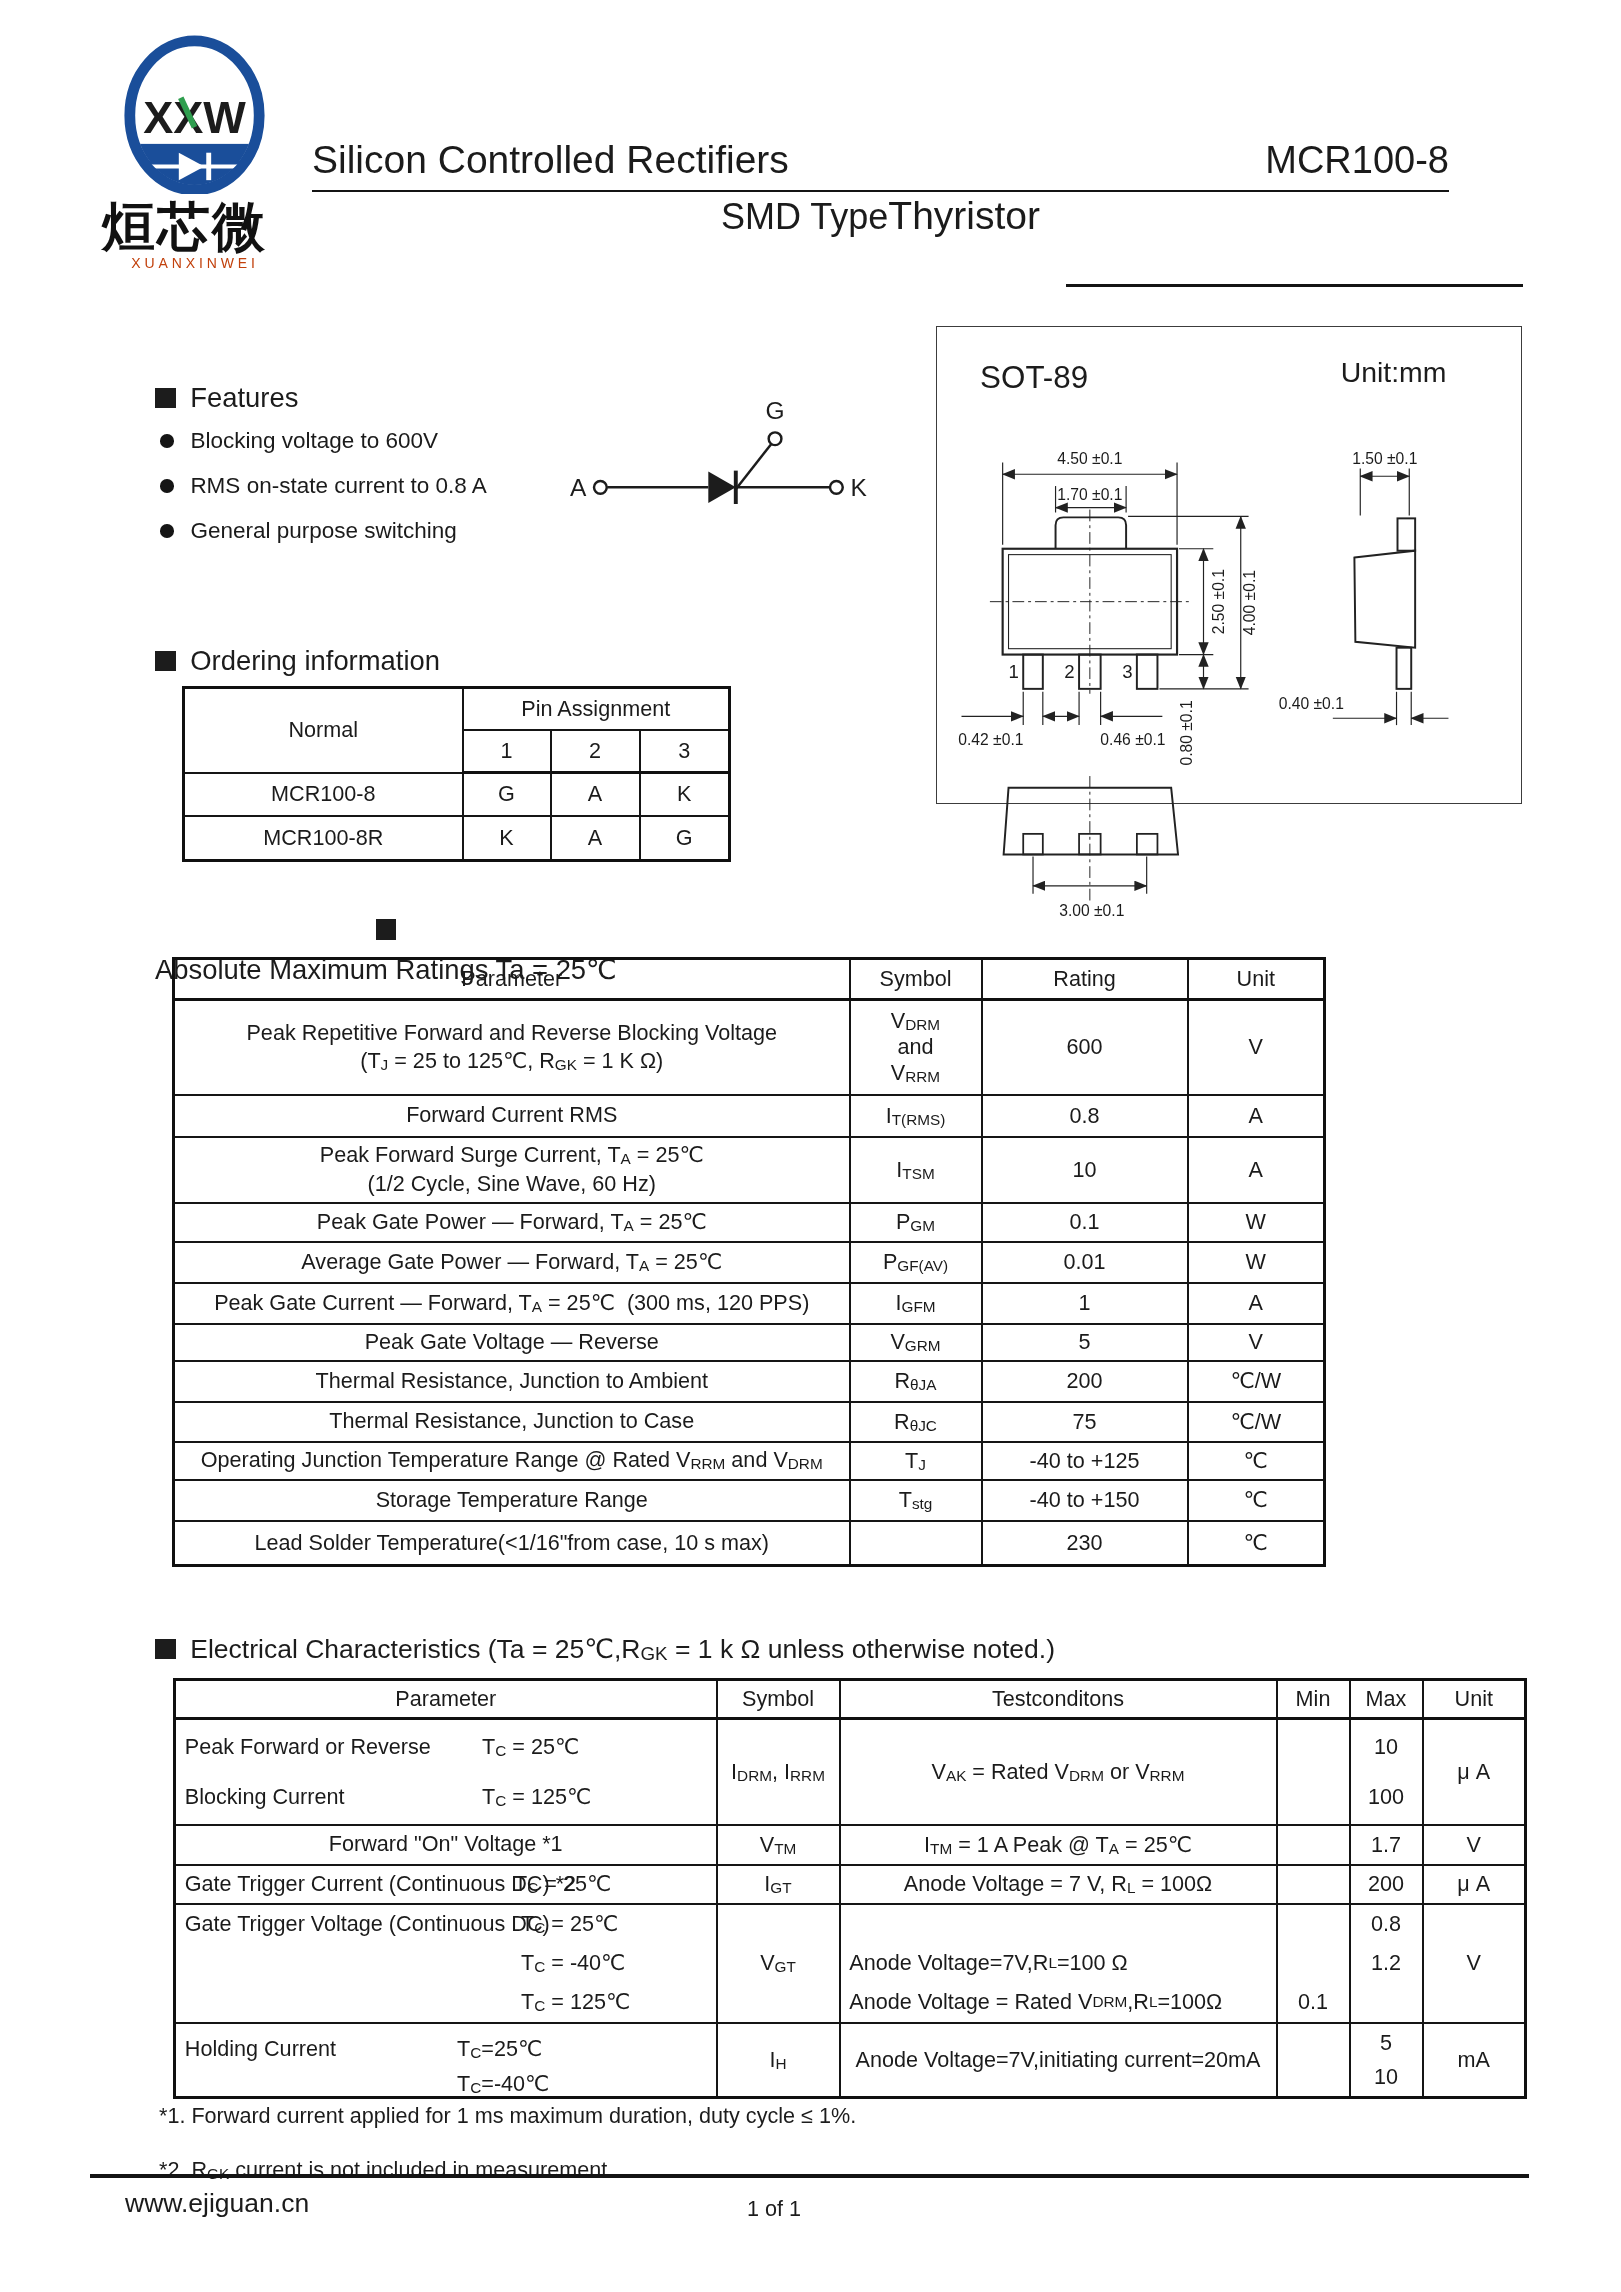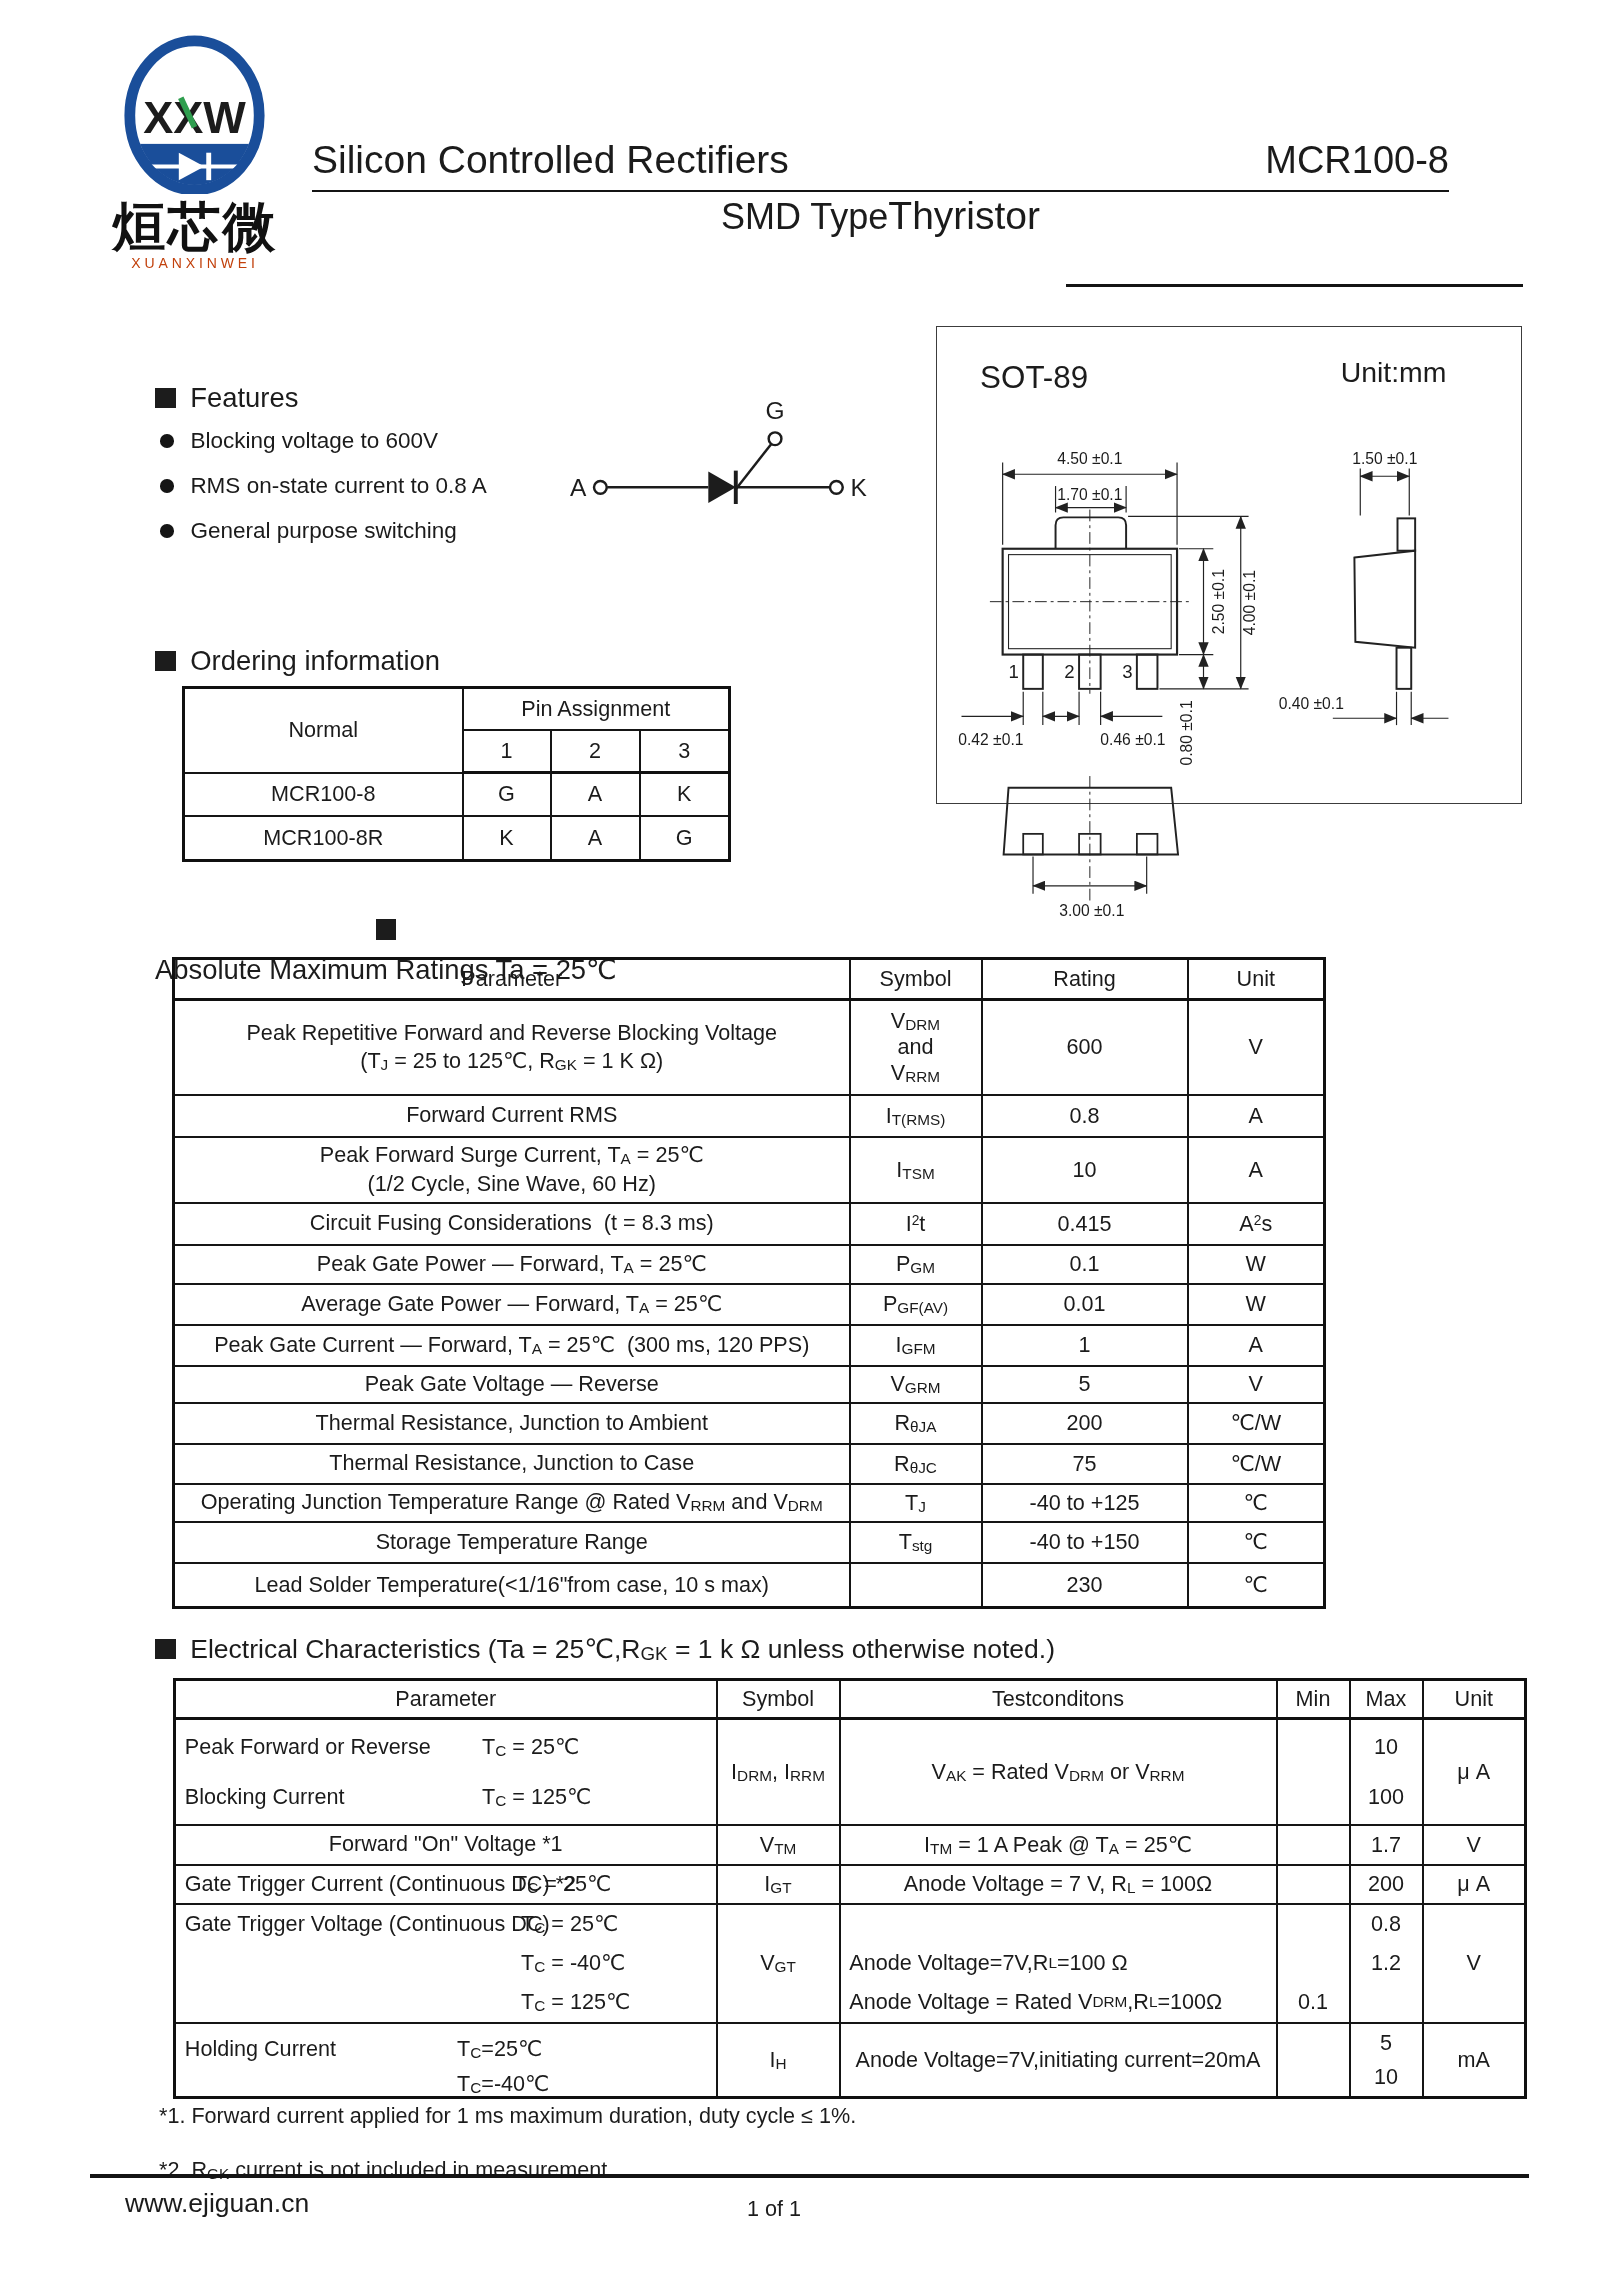--- a/index.html
+++ b/index.html
@@ -16,21 +16,21 @@
   
   .title-row { left:312px; top:84px; width:1137px; height:98px; display:flex; justify-content:space-between;
                align-items:flex-end; border-bottom:2.9px solid #141414; padding-bottom:7.8px; }
   .doc-title { font-size:39px; }
   .part-no   { font-size:38px; }
   .sub-row   { left:312px; top:194px; width:1137px; display:flex; justify-content:center; align-items:flex-end; }
   .doc-sub   { font-size:36px; }
   .dev-type  { font-size:39px; }
   .rule2     { left:1066px; top:284px; width:457px; height:2.9px; background:#141414; }
 
-  .logo-cn { left:102px; top:192px; width:186px; text-align:center; font-size:53px; font-weight:700; letter-spacing:2px; color:#111; }
+  .logo-cn { left:102px; top:192px; width:186px; text-align:left; font-size:53px; font-weight:700; letter-spacing:2px; color:#111; }
   .logo-en { left:102px; top:255px; width:186px; text-align:center; font-size:14px; letter-spacing:3.9px; color:#c2410c; }
 
   
   .feat-item { display:flex; align-items:center; gap:16.7px; font-size:22.5px; }
   .dot { width:13.7px; height:13.7px; border-radius:50%; background:#151515; flex:none; }
 
   
   .pkg-box { left:936px; top:326px; width:586px; height:478px; border:1.6px solid #3c3c3c; box-sizing:border-box; }
 
   
@@ -274,26 +274,20 @@
       <td>I<sub>T(RMS)</sub></td>
       <td>0.8</td>
       <td>A</td>
     </tr>
     <tr style="height:66px">
       <td class="pl">Peak Forward Surge Current, T<sub>A</sub> = 25℃<br>(1/2 Cycle, Sine Wave, 60 Hz)</td>
       <td>I<sub>TSM</sub></td>
       <td>10</td>
       <td>A</td>
     </tr>
-    <tr style="height:42px">
-      <td class="pl">Circuit Fusing Considerations&nbsp;&nbsp;(t = 8.3 ms)</td>
-      <td>I<sup>2</sup>t</td>
-      <td>0.415</td>
-      <td>A<sup>2</sup>s</td>
-    </tr>
     <tr style="height:39px">
       <td class="pl">Peak Gate Power — Forward, T<sub>A</sub> = 25℃</td>
       <td>P<sub>GM</sub></td>
       <td>0.1</td>
       <td>W</td>
     </tr>
     <tr style="height:41px">
       <td class="pl">Average Gate Power — Forward, T<sub>A</sub> = 25℃</td>
       <td>P<sub>GF(AV)</sub></td>
       <td>0.01</td>

